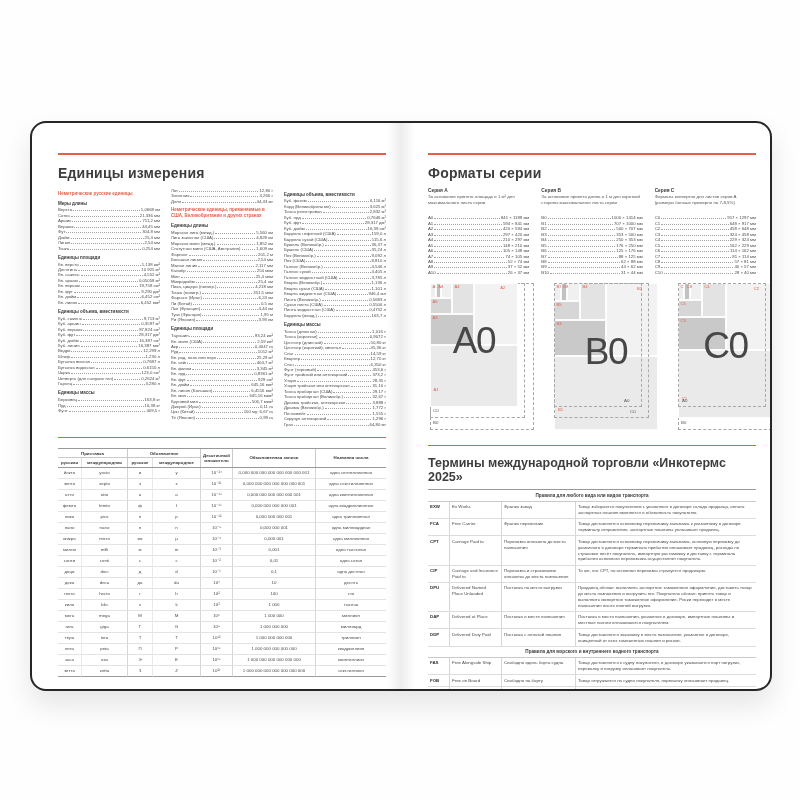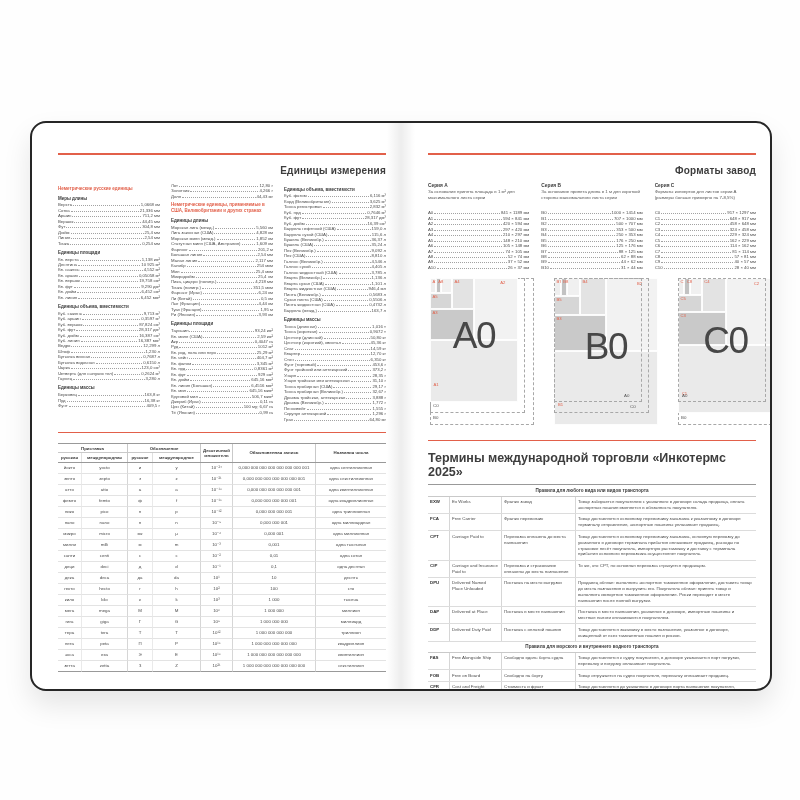--- a/index.html
+++ b/index.html
@@ -7,21 +7,21 @@
          font-family:"Liberation Sans","DejaVu Sans",sans-serif;color:#4b4b4b;}
   .book{position:absolute;left:30px;top:121px;width:738px;height:566px;background:#fff;
         border:2px solid #262626;border-radius:16px;display:flex;
         box-shadow:0 14px 28px rgba(0,0,0,0.10);overflow:hidden;}
   .crease{position:absolute;left:calc(50% - 14px);top:0;bottom:0;width:28px;pointer-events:none;
         background:linear-gradient(90deg,rgba(0,0,0,0) 0%,rgba(0,0,0,0.07) 50%,rgba(0,0,0,0) 100%);}
   .page{flex:1;position:relative;box-sizing:border-box;overflow:hidden;}
   .page-left{padding:30px 16px 0 26px;}
   .page-right{padding:30px 14px 0 26px;}
   .rule{height:1.5px;background:#e2604a;margin-bottom:10px;}
-  h1{font-size:10px;font-weight:bold;color:#3d3d3d;margin:0 0 7px 0;letter-spacing:0.2px;text-align:right;}
+  h1{font-size:14px;font-weight:bold;color:#3d3d3d;margin:0 0 7px 0;letter-spacing:0.2px;}
   h2{font-size:12.5px;font-weight:bold;color:#3d3d3d;margin:0 0 5px 0;}
   
   .ucols{display:flex;gap:11px;}
   .ucol{flex:1;min-width:0;}
   .red-h{font-size:4.5px;font-weight:bold;color:#e2604a;line-height:1.35;margin:3px 0 3px;}
   .uhead{font-size:4.5px;font-weight:bold;color:#3a3a3a;margin:4px 0 1.5px;}
   .urow{display:flex;align-items:baseline;font-size:4.3px;line-height:1.18;color:#4b4b4b;}
   .urow .n{min-width:0;}
   .urow .dots{flex:1;min-width:3px;border-bottom:1px dotted #a2a2a2;height:3.4px;margin:0 1px;}
   .urow .v{white-space:nowrap;}
@@ -1028,21 +1028,21 @@
             <span class="c c5">10²¹</span>
             <span class="c c6">1 000 000 000 000 000 000 000</span>
             <span class="c c7">секстиллион</span>
           </div>
 
         </div>
     </div>
 
     <div class="page page-right">
       <div class="rule"></div>
-      <h1>Форматы завод</h1>
+      <h1>Форматы серии</h1>
 
       <div class="series-row">
 
           <div class="serie">
             <div class="s-name">Серия А</div>
             <div class="s-note">За основание принята площадь в 1 м² для максимального листа серии</div>
             <div class="s-list">
 
                 <div class="urow">
                   <span class="n">A0</span>

